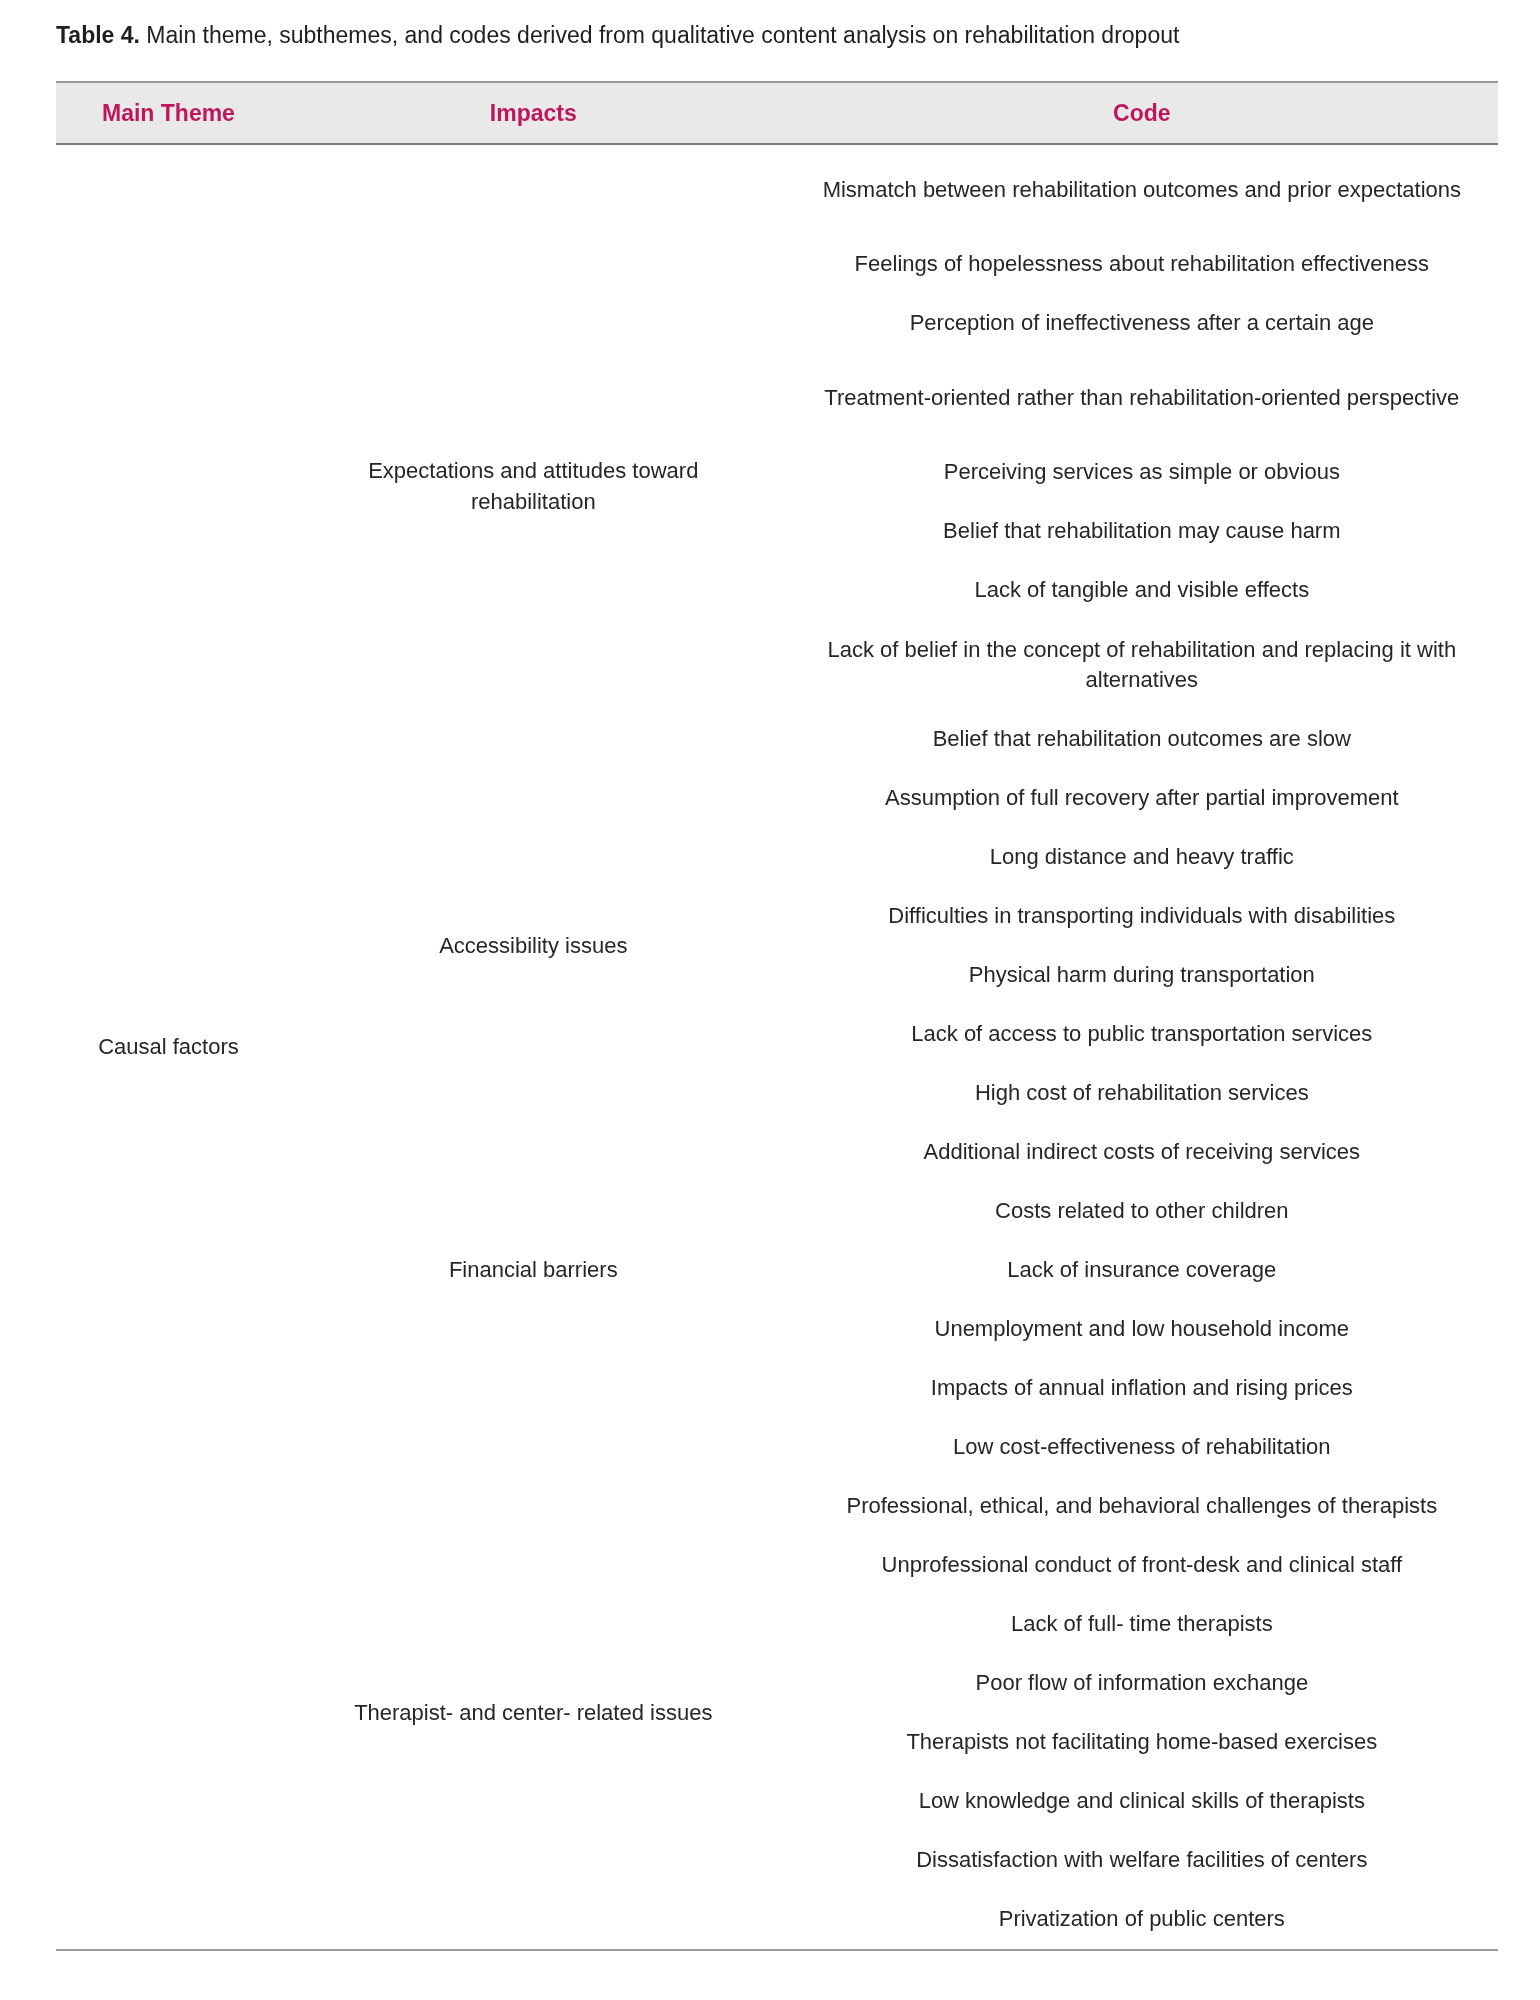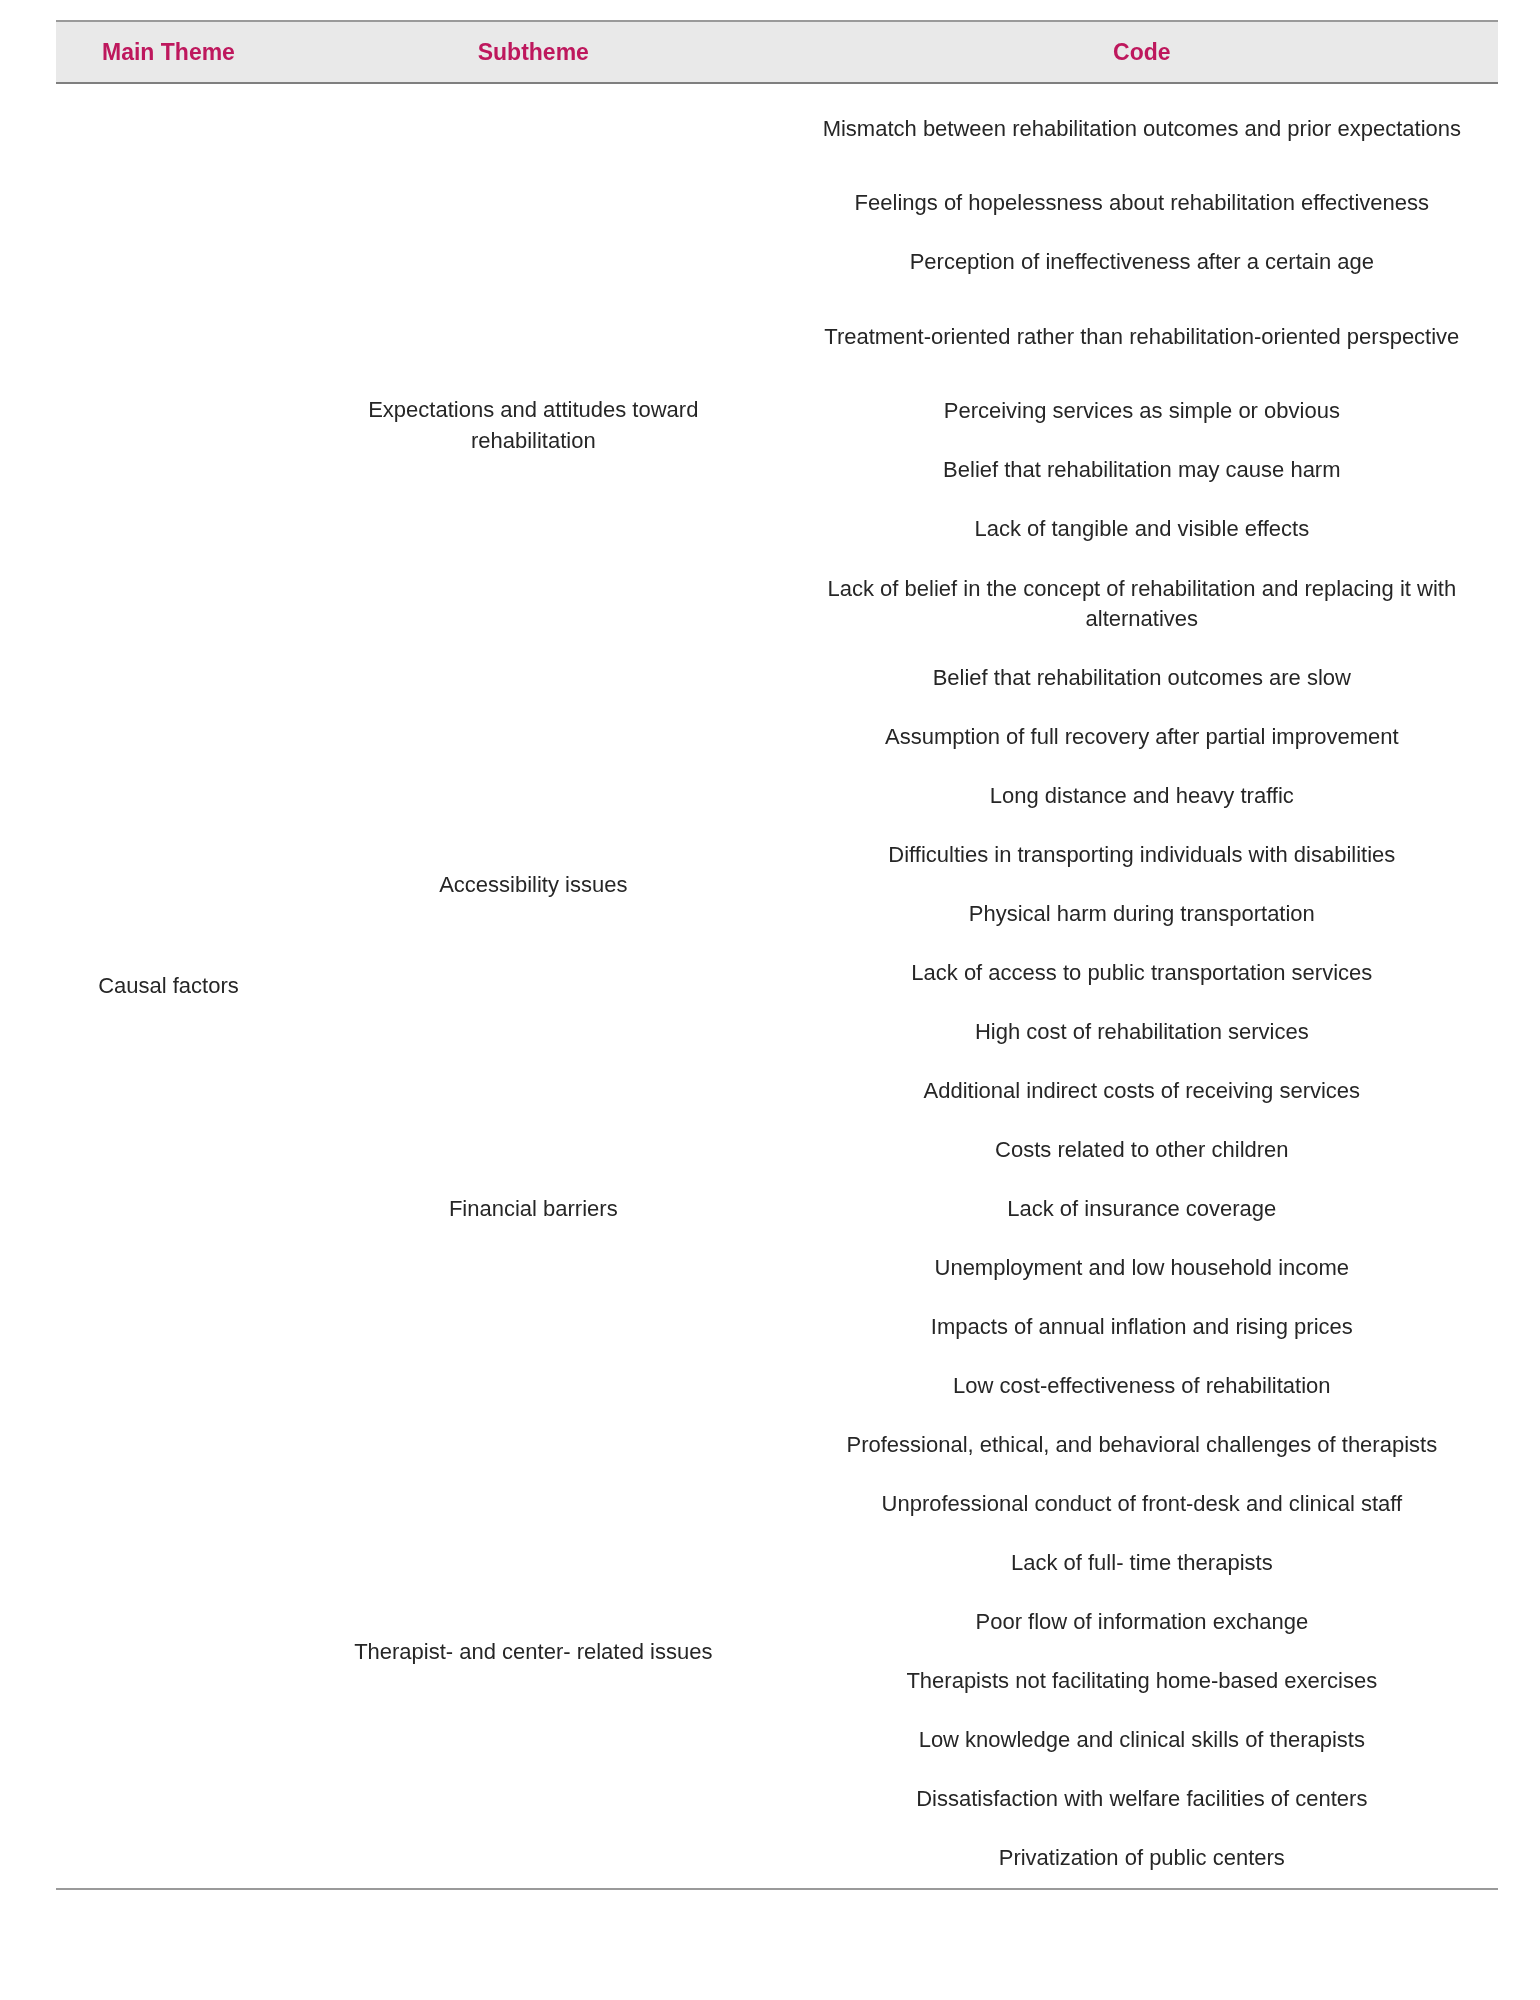--- a/index.html
+++ b/index.html
@@ -68,31 +68,32 @@
     max-width: 200px;
     margin: 1px auto;
     line-height: 1.38;
   }
 </style>
 </head>
 <body>
 
 <div class="page">
 
+  <p class="caption"><span class="cap-label">Table 4.</span><span> Main theme, subthemes, and codes derived from qualitative content analysis on rehabilitation dropout</span></p>
 
   <table class="theme-table">
     <colgroup>
       <col class="c-main">
         <col class="c-sub">
         <col class="c-code">
     </colgroup>
     <thead>
       <tr>
         <th>Main Theme</th>
-        <th>Subtheme</th>
+        <th>Impacts</th>
         <th>Code</th>
       </tr>
     </thead>
     <tbody>
 
       <tr class="r-tall">
         <td rowspan="29">
           <div class="main-text">Causal factors</div>
         </td>
         <td rowspan="10">

